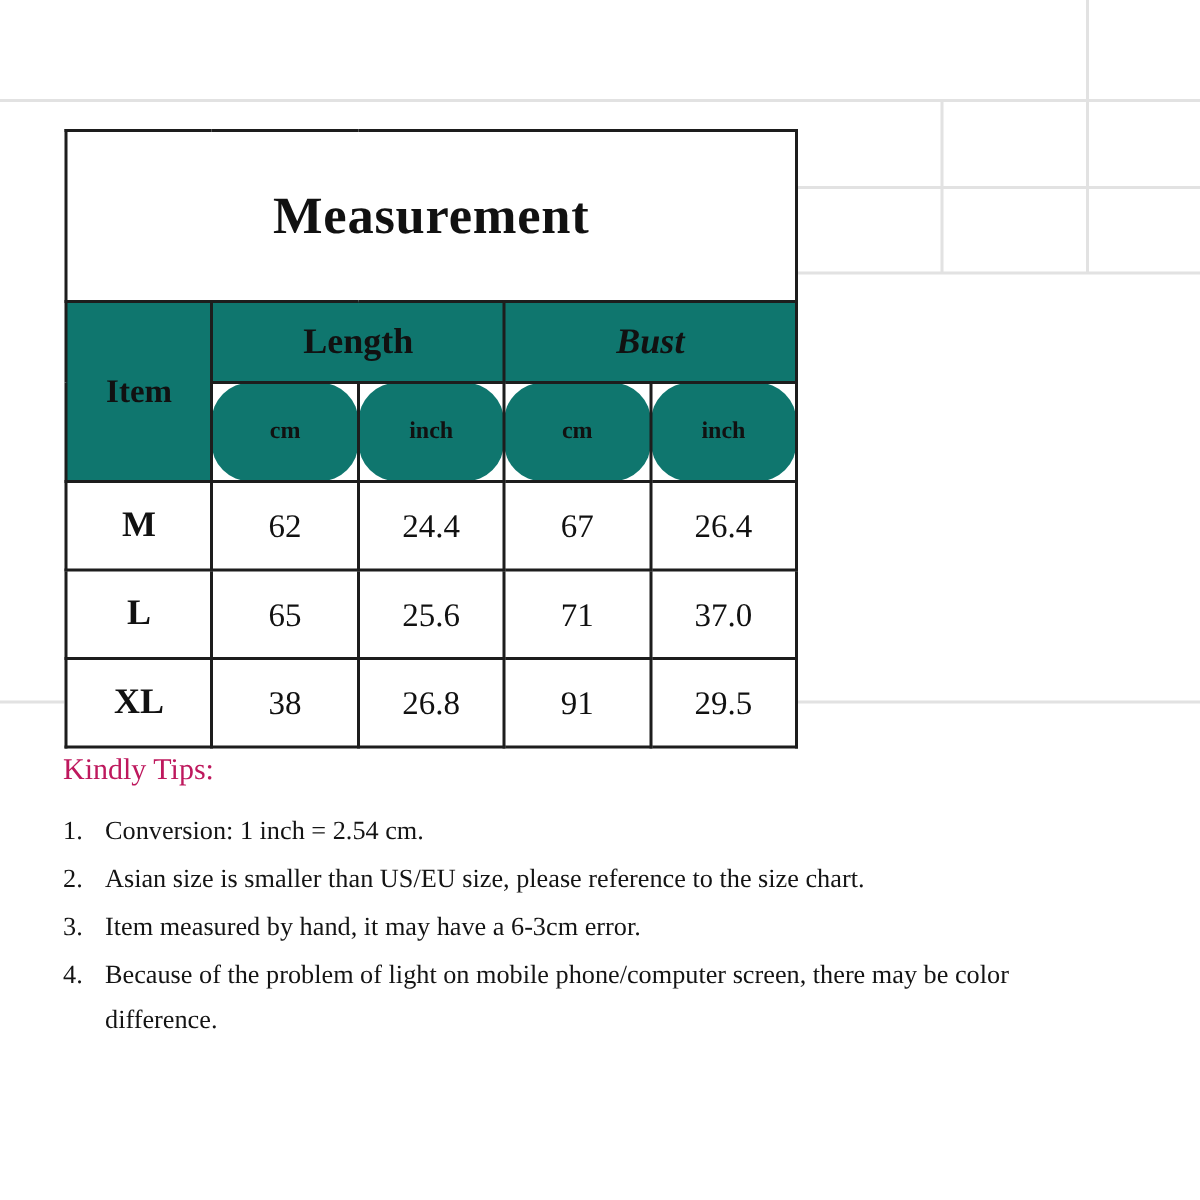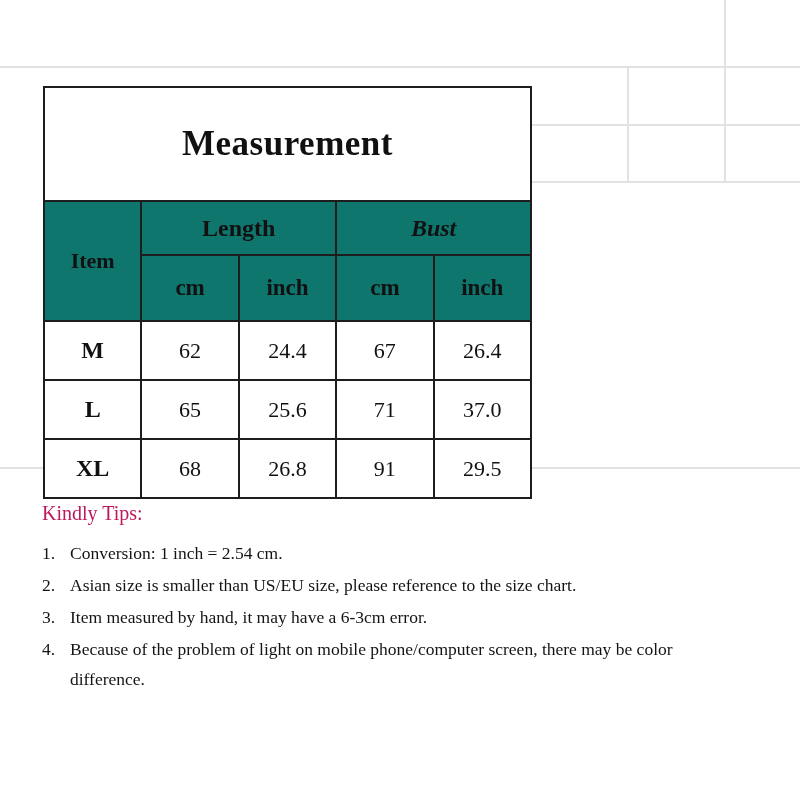--- a/index.html
+++ b/index.html
@@ -72,21 +72,22 @@
   td.hdr-size {
     height: 116px;
     font-size: 22px;
   }
   td.hdr-group {
     height: 52px;
     font-size: 24px;
   }
   td.hdr-unit {
     height: 64px;
-    font-size: 23px;
+    font-size: 16px;
+    border-radius: 26px;
   }
   td.size-label {
     height: 57px;
     font-size: 24px;
     font-weight: bold;
   }
   td.val {
     height: 57px;
     font-size: 22px;
     font-weight: normal;
@@ -169,21 +170,21 @@
       </tr>
       <tr>
         <td class="size-label">L</td>
         <td class="val">65</td>
         <td class="val">25.6</td>
         <td class="val">71</td>
         <td class="val">37.0</td>
       </tr>
       <tr>
         <td class="size-label">XL</td>
-        <td class="val">68</td>
+        <td class="val">38</td>
         <td class="val">26.8</td>
         <td class="val">91</td>
         <td class="val">29.5</td>
       </tr>
     </tbody>
   </table>
 </div>
 
 <div id="tips">
   <div id="tips-heading">Kindly Tips:</div>

